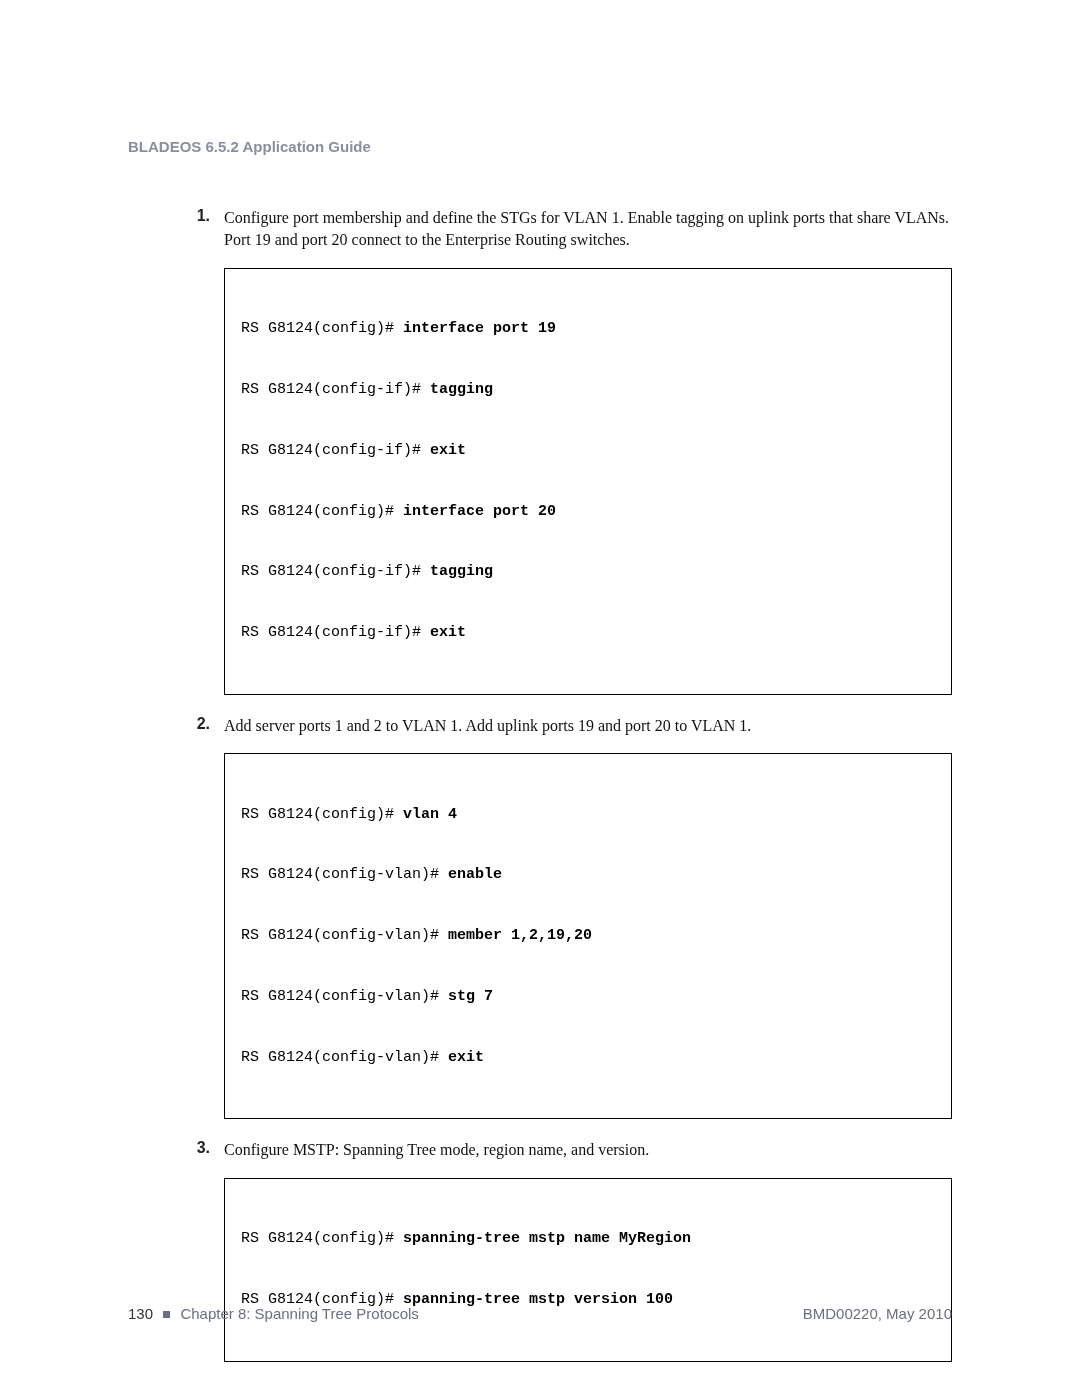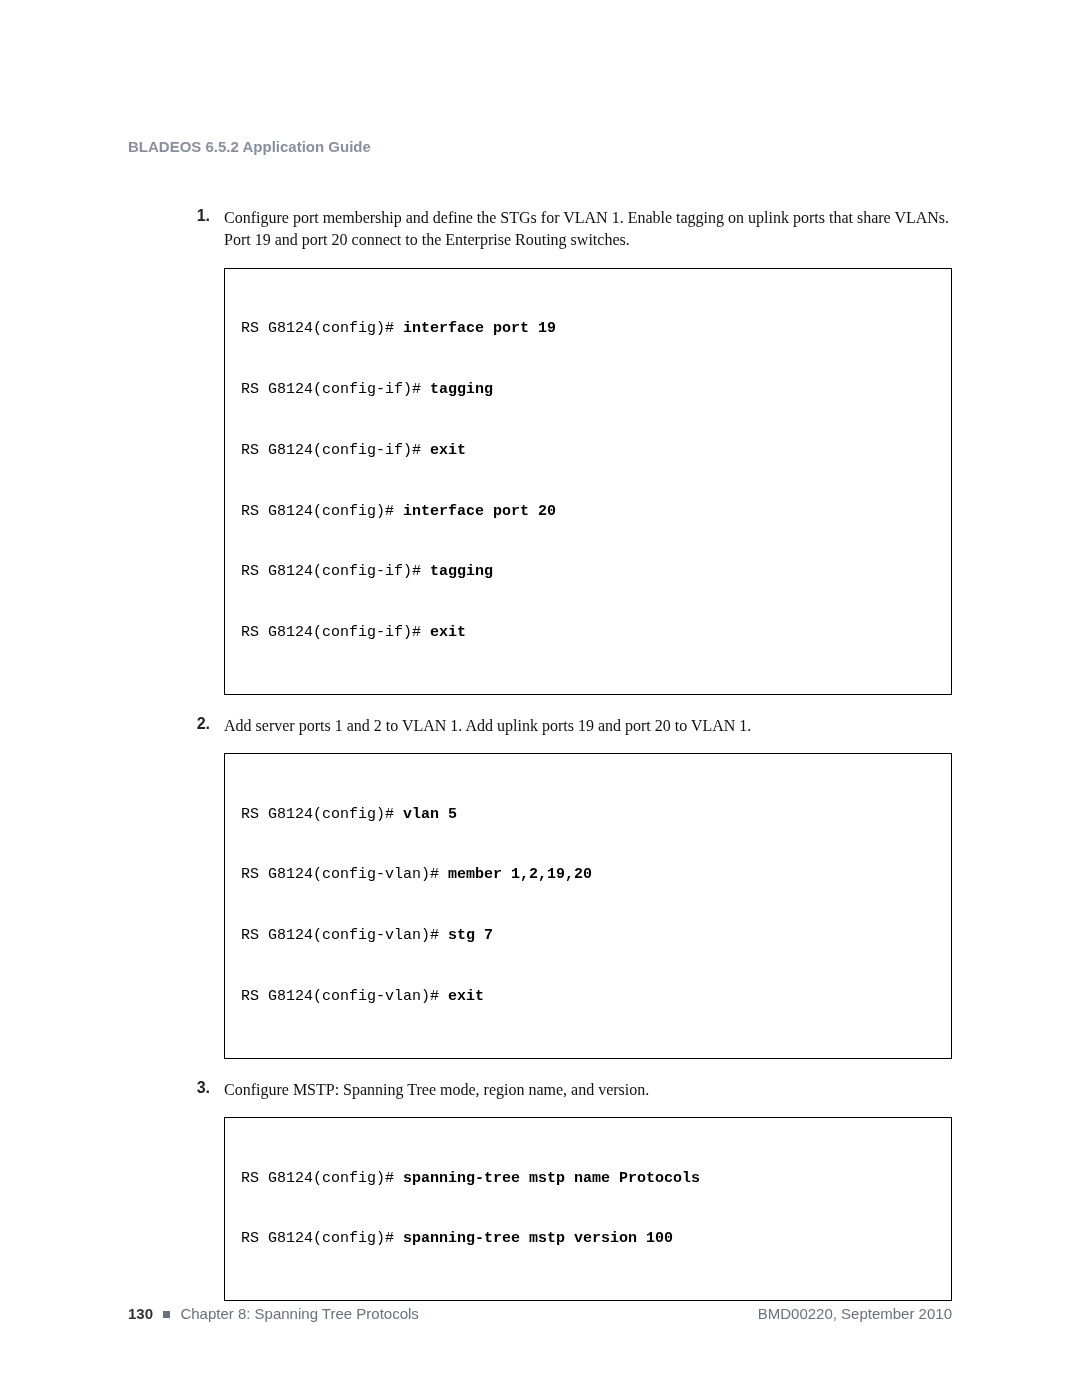--- a/index.html
+++ b/index.html
@@ -60,21 +60,21 @@
     left: 128px;
     right: 128px;
     bottom: 75px;
     font-family: Arial, Helvetica, sans-serif;
     font-size: 15px;
     color: #6b6f7f;
     display: flex;
     justify-content: space-between;
     align-items: baseline;
   }
-  .footer .pnum { font-weight: bold; color: #333; }
+  .footer .pnum { font-weight: normal; color: #333; }
   .footer .sq {
     display: inline-block;
     width: 7px; height: 7px;
     background: #6b6f7f;
     margin: 0 6px 1px 6px;
     vertical-align: middle;
   }
 </style>
 </head>
 <body>
@@ -99,42 +99,43 @@
       <span class="line"><span>RS G8124(config-if)# </span><span class="cmd">exit</span></span>
     </div>
   </div>
 
   <div class="step">
     <div class="step-row">
       <div class="step-num">2.</div>
       <div class="step-text">Add server ports 1 and 2 to VLAN 1. Add uplink ports 19 and port 20 to VLAN 1.</div>
     </div>
     <div class="code-block">
-      <span class="line"><span>RS G8124(config)# </span><span class="cmd">vlan 5</span></span>
+      <span class="line"><span>RS G8124(config)# </span><span class="cmd">vlan 4</span></span>
+      <span class="line"><span>RS G8124(config-vlan)# </span><span class="cmd">enable</span></span>
       <span class="line"><span>RS G8124(config-vlan)# </span><span class="cmd">member 1,2,19,20</span></span>
       <span class="line"><span>RS G8124(config-vlan)# </span><span class="cmd">stg 7</span></span>
       <span class="line"><span>RS G8124(config-vlan)# </span><span class="cmd">exit</span></span>
     </div>
   </div>
 
   <div class="step">
     <div class="step-row">
       <div class="step-num">3.</div>
       <div class="step-text">Configure MSTP: Spanning Tree mode, region name, and version.</div>
     </div>
     <div class="code-block">
-      <span class="line"><span>RS G8124(config)# </span><span class="cmd">spanning-tree mstp name Protocols</span></span>
+      <span class="line"><span>RS G8124(config)# </span><span class="cmd">spanning-tree mstp name MyRegion</span></span>
       <span class="line"><span>RS G8124(config)# </span><span class="cmd">spanning-tree mstp version 100</span></span>
     </div>
   </div>
 
 </div>
 
 <div class="footer">
   <div>
     <span class="pnum">130</span>
     <span class="sq"></span>
     <span>Chapter 8: Spanning Tree Protocols</span>
   </div>
   <div>
-    <span>BMD00220, September 2010</span>
+    <span>BMD00220, May 2010</span>
   </div>
 </div>
 
 </body></html>

